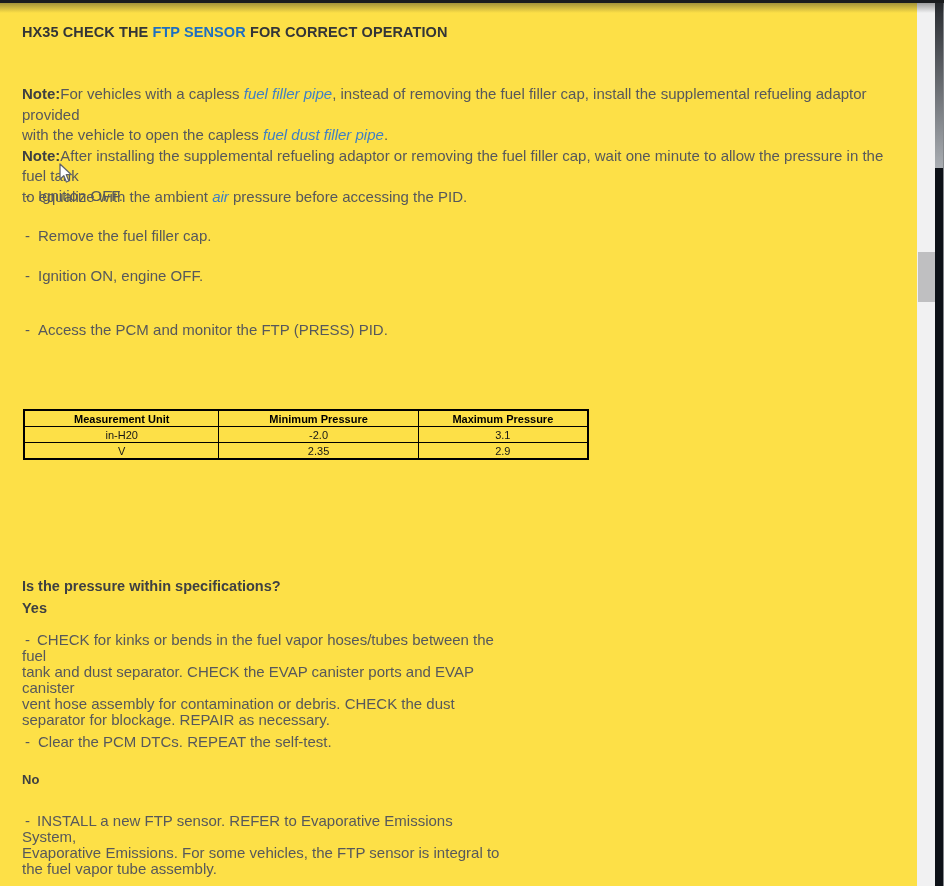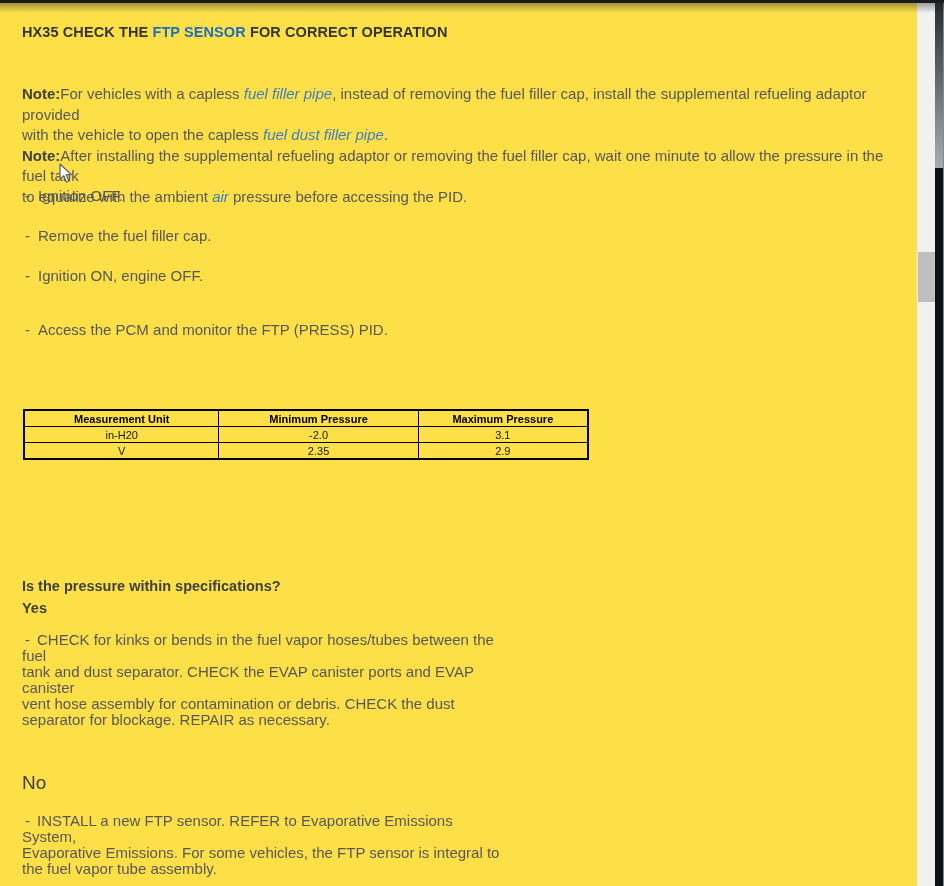--- a/index.html
+++ b/index.html
@@ -33,21 +33,21 @@
   table.spec th { font-weight:bold; color:#000; }
   .col-1 { width:186px; } .col-2 { width:190px;margin-left:24px; } .col-3 { width:162px;margin-top:34px; }
 
   .question-block { position:absolute; left:22px; top:568px; font-size:14.5px; font-weight:bold;
                     color:#3f4042; line-height:21.5px;margin-top:8px; }
 
   .bullet-para { position:absolute; left:22px; width:482px; font-size:15px; line-height:16px; color:#57585b; }
   .bullet-para .marker { margin-left:3px; margin-right:7px; }
   .pre { white-space:pre-line; }
 
-  .answer-label { position:absolute; left:22px; font-size:19px; font-weight:normal; color:#3f4042; }
+  .answer-label { position:absolute; left:22px; font-size:13px; font-weight:bold; color:#3f4042; }
 
   
   .sb-track { position:absolute; left:917px; top:0; width:18px; height:886px; background:#f1f1f2; z-index:4; }
   .sb-thumb { position:absolute; left:918px; top:252px; width:17px; height:50px; background:#bfbfc1; z-index:5; }
 
   
   .dark-strip { position:absolute; left:935px; top:0; width:9px; height:886px; background:#0d1117; z-index:5; }
   .dark-strip .grad { position:absolute; left:0; top:0; width:100%; height:168px;
                       background:linear-gradient(to bottom, #26292e, #a9adb2); }
   .dark-strip .edge-line { position:absolute; right:0; top:0; width:1px; height:100%; background:#85888c; }
@@ -97,20 +97,21 @@
   <div class="question-block">
     <div>Is the pressure within specifications?</div>
     <div>Yes</div>
   </div>
 
   <div class="bullet-para" style="top:632px"><span class="marker">-</span><span class="pre">CHECK for kinks or bends in the fuel vapor hoses/tubes between the fuel
 tank and dust separator. CHECK the EVAP canister ports and EVAP canister
 vent hose assembly for contamination or debris. CHECK the dust
 separator for blockage. REPAIR as necessary.</span></div>
 
+  <div class="step" style="top:732px; left:22px"><span class="marker" style="margin-left:3px">-</span><span>Clear the PCM DTCs. REPEAT the self-test.</span></div>
 
   <div class="answer-label" style="top:772px">No</div>
 
   <div class="bullet-para" style="top:813px"><span class="marker">-</span><span class="pre">INSTALL a new FTP sensor. REFER to Evaporative Emissions System,
 Evaporative Emissions. For some vehicles, the FTP sensor is integral to
 the fuel vapor tube assembly.</span></div>
 
   <div class="sb-track"></div>
   <div class="sb-thumb"></div>
 

